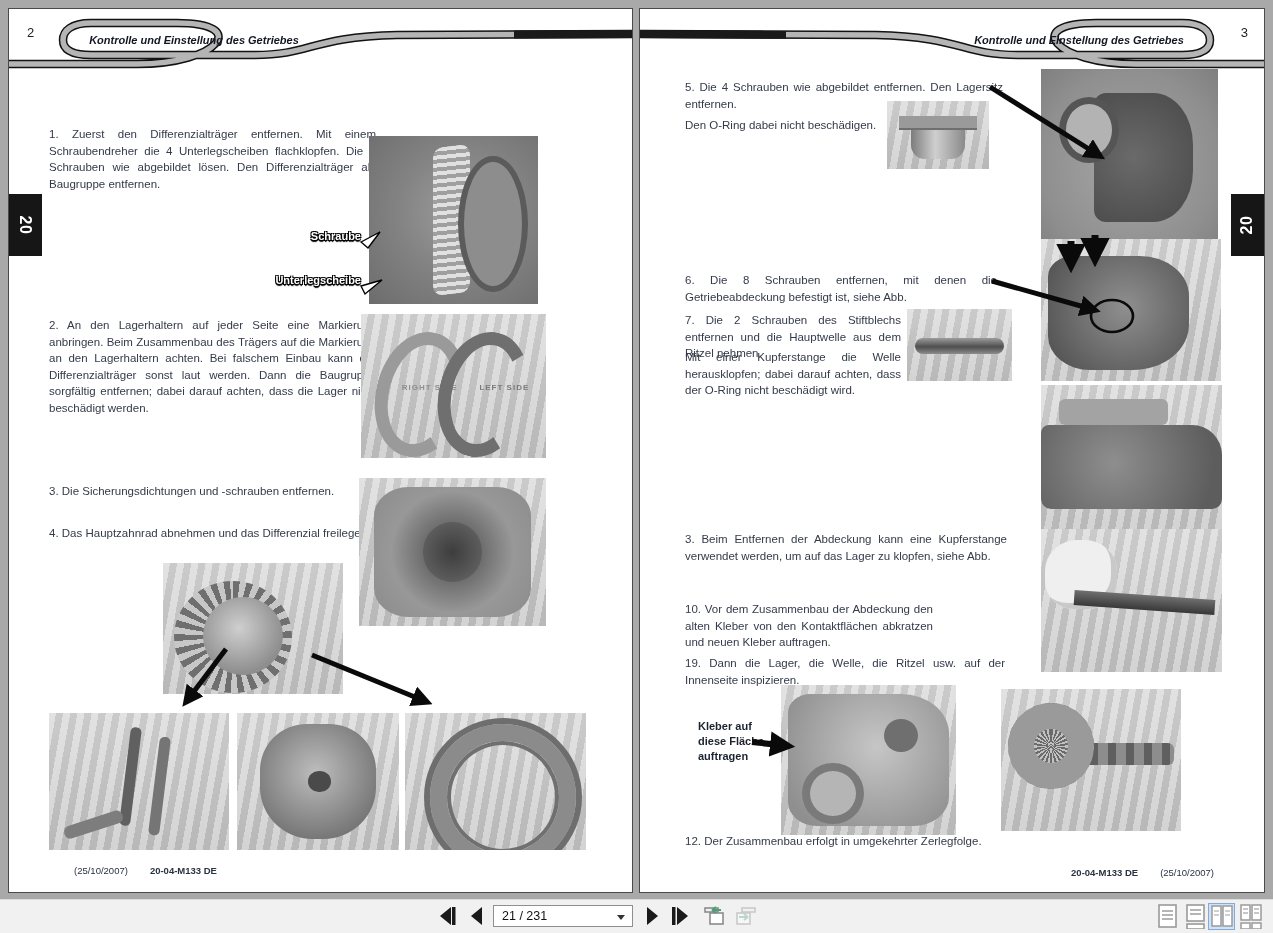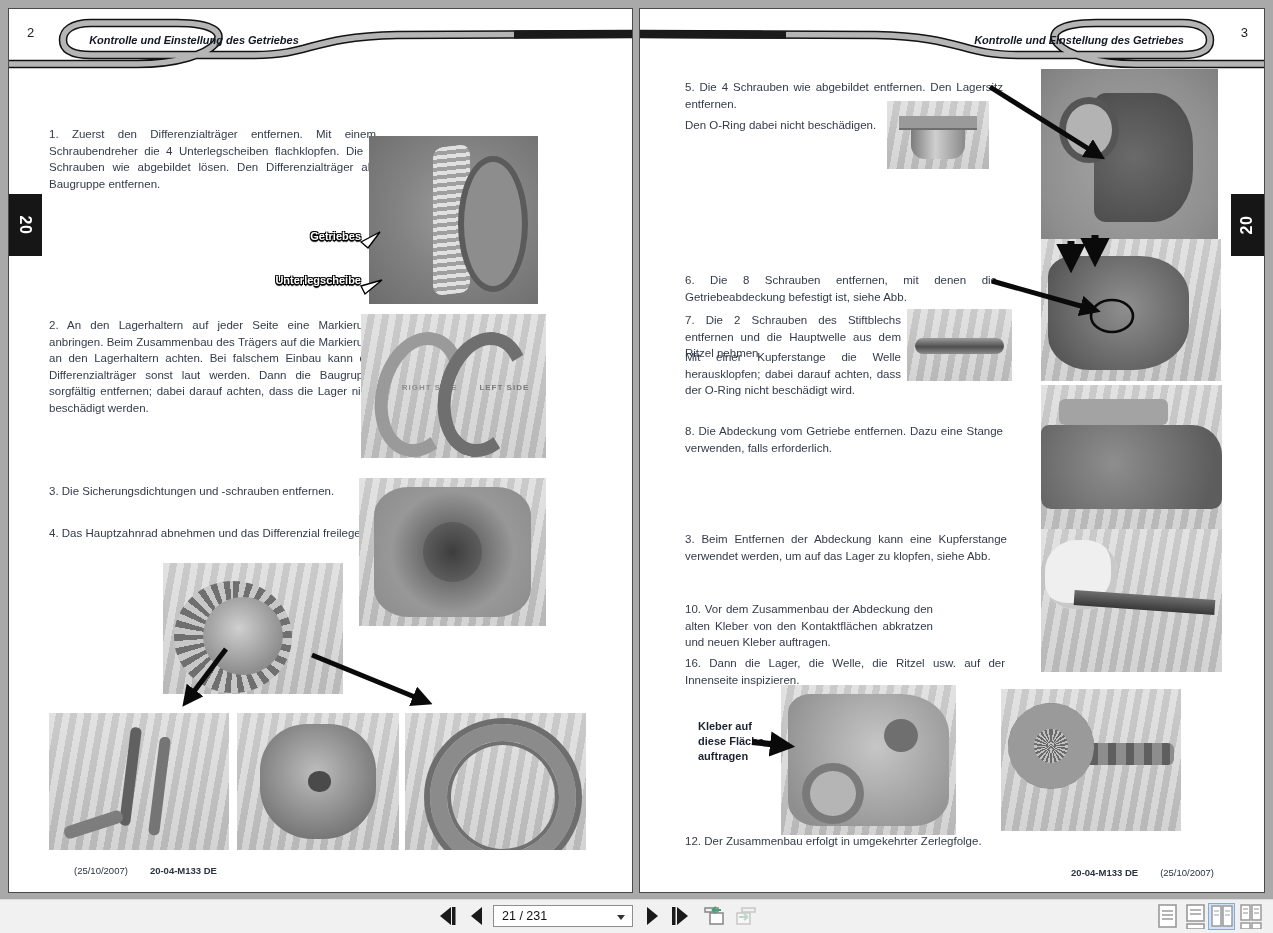--- a/index.html
+++ b/index.html
@@ -97,21 +97,21 @@
     <div class="photo p-holders" style="left:352px;top:305px;width:185px;height:144px;">
       <span class="emb-label" style="left:22%;top:48%;">RIGHT SIDE</span>
       <span class="emb-label" style="left:64%;top:48%;color:#7a7a7a;">LEFT SIDE</span>
     </div>
     <div class="photo p-housing" style="left:350px;top:469px;width:187px;height:148px;"></div>
     <div class="photo p-diffgear" style="left:154px;top:554px;width:180px;height:131px;"></div>
     <div class="photo p-screws" style="left:40px;top:704px;width:180px;height:137px;"></div>
     <div class="photo p-diffhsg" style="left:228px;top:704px;width:162px;height:137px;"></div>
     <div class="photo p-ring" style="left:396px;top:704px;width:181px;height:137px;"></div>
 
-    <span class="callout" style="left:222px;top:221px;width:130px;">Getriebes</span>
+    <span class="callout" style="left:222px;top:221px;width:130px;">Schraube</span>
     <span class="callout" style="left:222px;top:265px;width:130px;">Unterlegscheibe</span>
 
     <svg class="overlay" width="623" height="883">
       <defs>
         <marker id="ahL" markerWidth="4.2" markerHeight="4.2" refX="3" refY="2.1" orient="auto" markerUnits="strokeWidth">
           <path d="M0,0 L4.2,2.1 L0,4.2 Z" fill="#0a0a0a"></path>
         </marker>
       </defs>
       <line x1="217" y1="640" x2="177" y2="693" stroke="#0a0a0a" stroke-width="5" marker-end="url(#ahL)"></line>
       <line x1="303" y1="646" x2="418" y2="693" stroke="#0a0a0a" stroke-width="5" marker-end="url(#ahL)"></line>
@@ -134,24 +134,23 @@
     <span class="hdr-title" style="left:320px;top:25px;width:238px;">Kontrolle und Einstellung des Getriebes</span>
     <div class="tab tab-r" style="right:0;top:185px;">
         <span>20</span>
       </div>
 
     <p class="step" style="left:45px;top:70px;width:318px;margin:0;">5. Die 4 Schrauben wie abgebildet entfernen. Den Lagersitz entfernen.</p>
     <p class="step nojust" style="left:45px;top:108px;width:210px;margin:0;">Den O-Ring dabei nicht beschädigen.</p>
     <p class="step" style="left:45px;top:263px;width:312px;margin:0;">6. Die 8 Schrauben entfernen, mit denen die Getriebeabdeckung befestigt ist, siehe Abb.</p>
     <p class="step" style="left:45px;top:303px;width:216px;margin:0;">7. Die 2 Schrauben des Stiftblechs entfernen und die Hauptwelle aus dem Ritzel nehmen.</p>
     <p class="step" style="left:45px;top:340px;width:216px;margin:0;">Mit einer Kupferstange die Welle herausklopfen; dabei darauf achten, dass der O-Ring nicht beschädigt wird.</p>
-    <p class="step" style="left:45px;top:414px;width:318px;margin:0;">8. Die Abdeckung vom Getriebe entfernen. Dazu eine Stange verwenden, falls erforderlich.</p>
     <p class="step" style="left:45px;top:522px;width:322px;margin:0;">3. Beim Entfernen der Abdeckung kann eine Kupferstange verwendet werden, um auf das Lager zu klopfen, siehe Abb.</p>
     <p class="step" style="left:45px;top:592px;width:248px;margin:0;">10. Vor dem Zusammenbau der Abdeckung den alten Kleber von den Kontaktflächen abkratzen und neuen Kleber auftragen.</p>
-    <p class="step" style="left:45px;top:646px;width:320px;margin:0;">16. Dann die Lager, die Welle, die Ritzel usw. auf der Innenseite inspizieren.</p>
+    <p class="step" style="left:45px;top:646px;width:320px;margin:0;">19. Dann die Lager, die Welle, die Ritzel usw. auf der Innenseite inspizieren.</p>
     <p class="step nojust" style="left:45px;top:824px;width:420px;margin:0;">12. Der Zusammenbau erfolgt in umgekehrter Zerlegfolge.</p>
 
     <span class="callout-dark" style="left:58px;top:710px;width:84px;">Kleber auf diese Fläche auftragen</span>
 
     <div class="photo p-seat" style="left:247px;top:92px;width:102px;height:68px;"></div>
     <div class="photo p-gbx1" style="left:401px;top:60px;width:177px;height:174px;"></div>
     <div class="photo p-gbx2" style="left:401px;top:230px;width:180px;height:142px;"></div>
     <div class="photo p-pin" style="left:267px;top:300px;width:105px;height:72px;"></div>
     <div class="photo p-side" style="left:401px;top:376px;width:181px;height:144px;"></div>
     <div class="photo p-glove" style="left:401px;top:520px;width:181px;height:143px;"></div>

